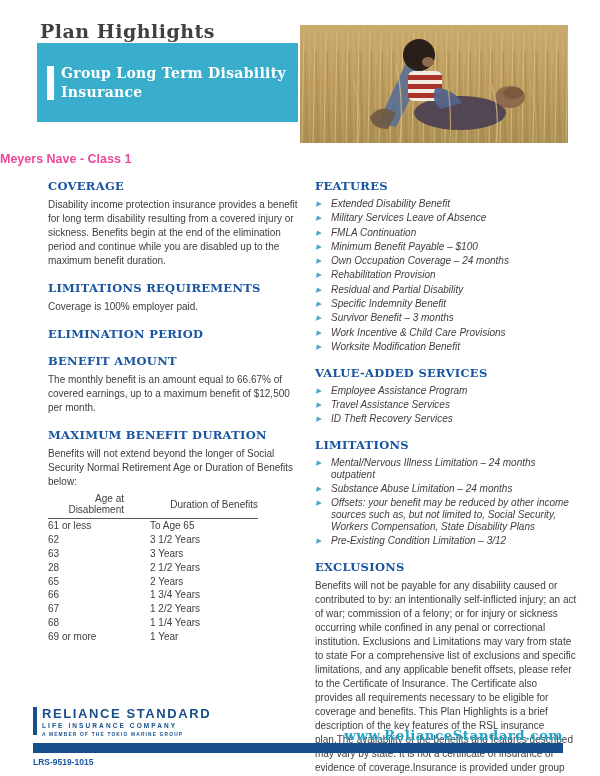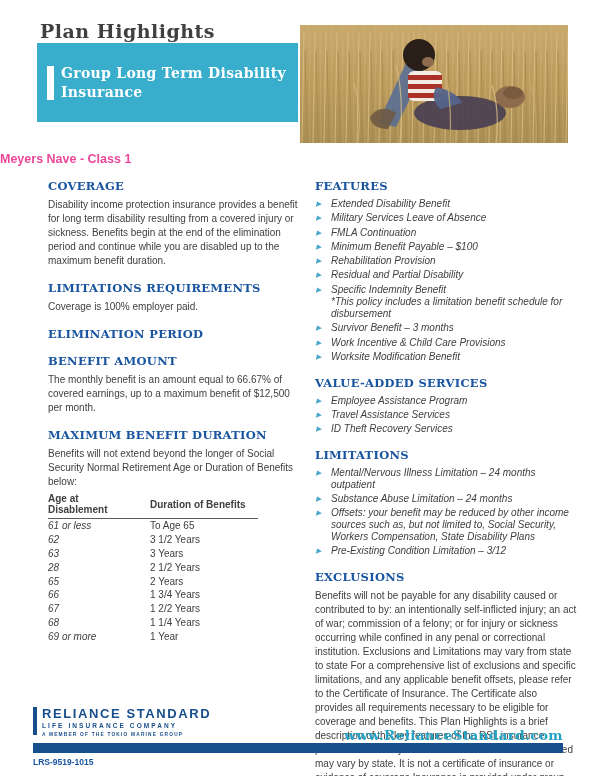--- a/index.html
+++ b/index.html
@@ -41,29 +41,29 @@
   .sec-heading {
     font-family: "DejaVu Serif", serif; font-weight: bold;
     font-size: 11.5px; color: #1a55a0; letter-spacing: 0.3px;
     margin-bottom: 5px;
   }
   .body-text { font-size: 10px; line-height: 14px; color: #404040; }
 
   
   .duration-table { border-collapse: collapse; margin-top: 4px; }
   .duration-table th {
-    text-align: left; font-weight: bold; font-size: 10px; color: #404040;
+    text-align: right; font-weight: normal; font-size: 10px; color: #404040;
     border-bottom: 1px solid #5a5a5a; padding: 0 0 3px 0;
   }
   .duration-table th.c1 { width: 102px; padding-right: 26px; }
   .duration-table th.c2 { width: 108px; }
   .duration-table td {
     font-size: 10px; color: #404040; padding: 1.4px 0 1.4px 0;
   }
-  .duration-table tr td:first-child { padding-right: 26px; font-style: italic; }
+  .duration-table tr td:first-child { padding-right: 26px; }
 
   
   .bullet-list { list-style: none; }
   .bullet-item { position: relative; padding-left: 16px; font-size: 10px; line-height: 11.7px; color: #404040; margin-bottom: 2.6px; font-style: italic; }
   .tri { position: absolute; left: 1px; top: 0px; font-size: 7px; color: #4ba6cb; }
   .item-note { margin-top: 1px; }
 
   
   .logo-block { position: absolute; left: 33px; top: 707px; display: flex; }
   .logo-bar { width: 4px; height: 28px; background: #174e8c; margin-right: 5px; }
@@ -211,24 +211,24 @@
 
   <div class="col-right">
 
     <div class="sec-block">
       <div class="sec-heading">FEATURES</div>
       <ul class="bullet-list">
         <li class="bullet-item"><span class="tri">▶</span><span>Extended Disability Benefit</span></li>
         <li class="bullet-item"><span class="tri">▶</span><span>Military Services Leave of Absence</span></li>
         <li class="bullet-item"><span class="tri">▶</span><span>FMLA Continuation</span></li>
         <li class="bullet-item"><span class="tri">▶</span><span>Minimum Benefit Payable – $100</span></li>
+        <li class="bullet-item"><span class="tri">▶</span><span>Own Occupation Coverage – 24 months</span></li>
         <li class="bullet-item"><span class="tri">▶</span><span>Rehabilitation Provision</span></li>
         <li class="bullet-item"><span class="tri">▶</span><span>Residual and Partial Disability</span></li>
         <li class="bullet-item"><span class="tri">▶</span><span>Specific Indemnity Benefit</span>
-          <div class="item-note">*This policy includes a limitation benefit schedule for disbursement</div>
         </li>
         <li class="bullet-item"><span class="tri">▶</span><span>Survivor Benefit – 3 months</span></li>
         <li class="bullet-item"><span class="tri">▶</span><span>Work Incentive &amp; Child Care Provisions</span></li>
         <li class="bullet-item"><span class="tri">▶</span><span>Worksite Modification Benefit</span></li>
       </ul>
     </div>
 
     <div class="sec-block">
       <div class="sec-heading">VALUE-ADDED SERVICES</div>
       <ul class="bullet-list">

